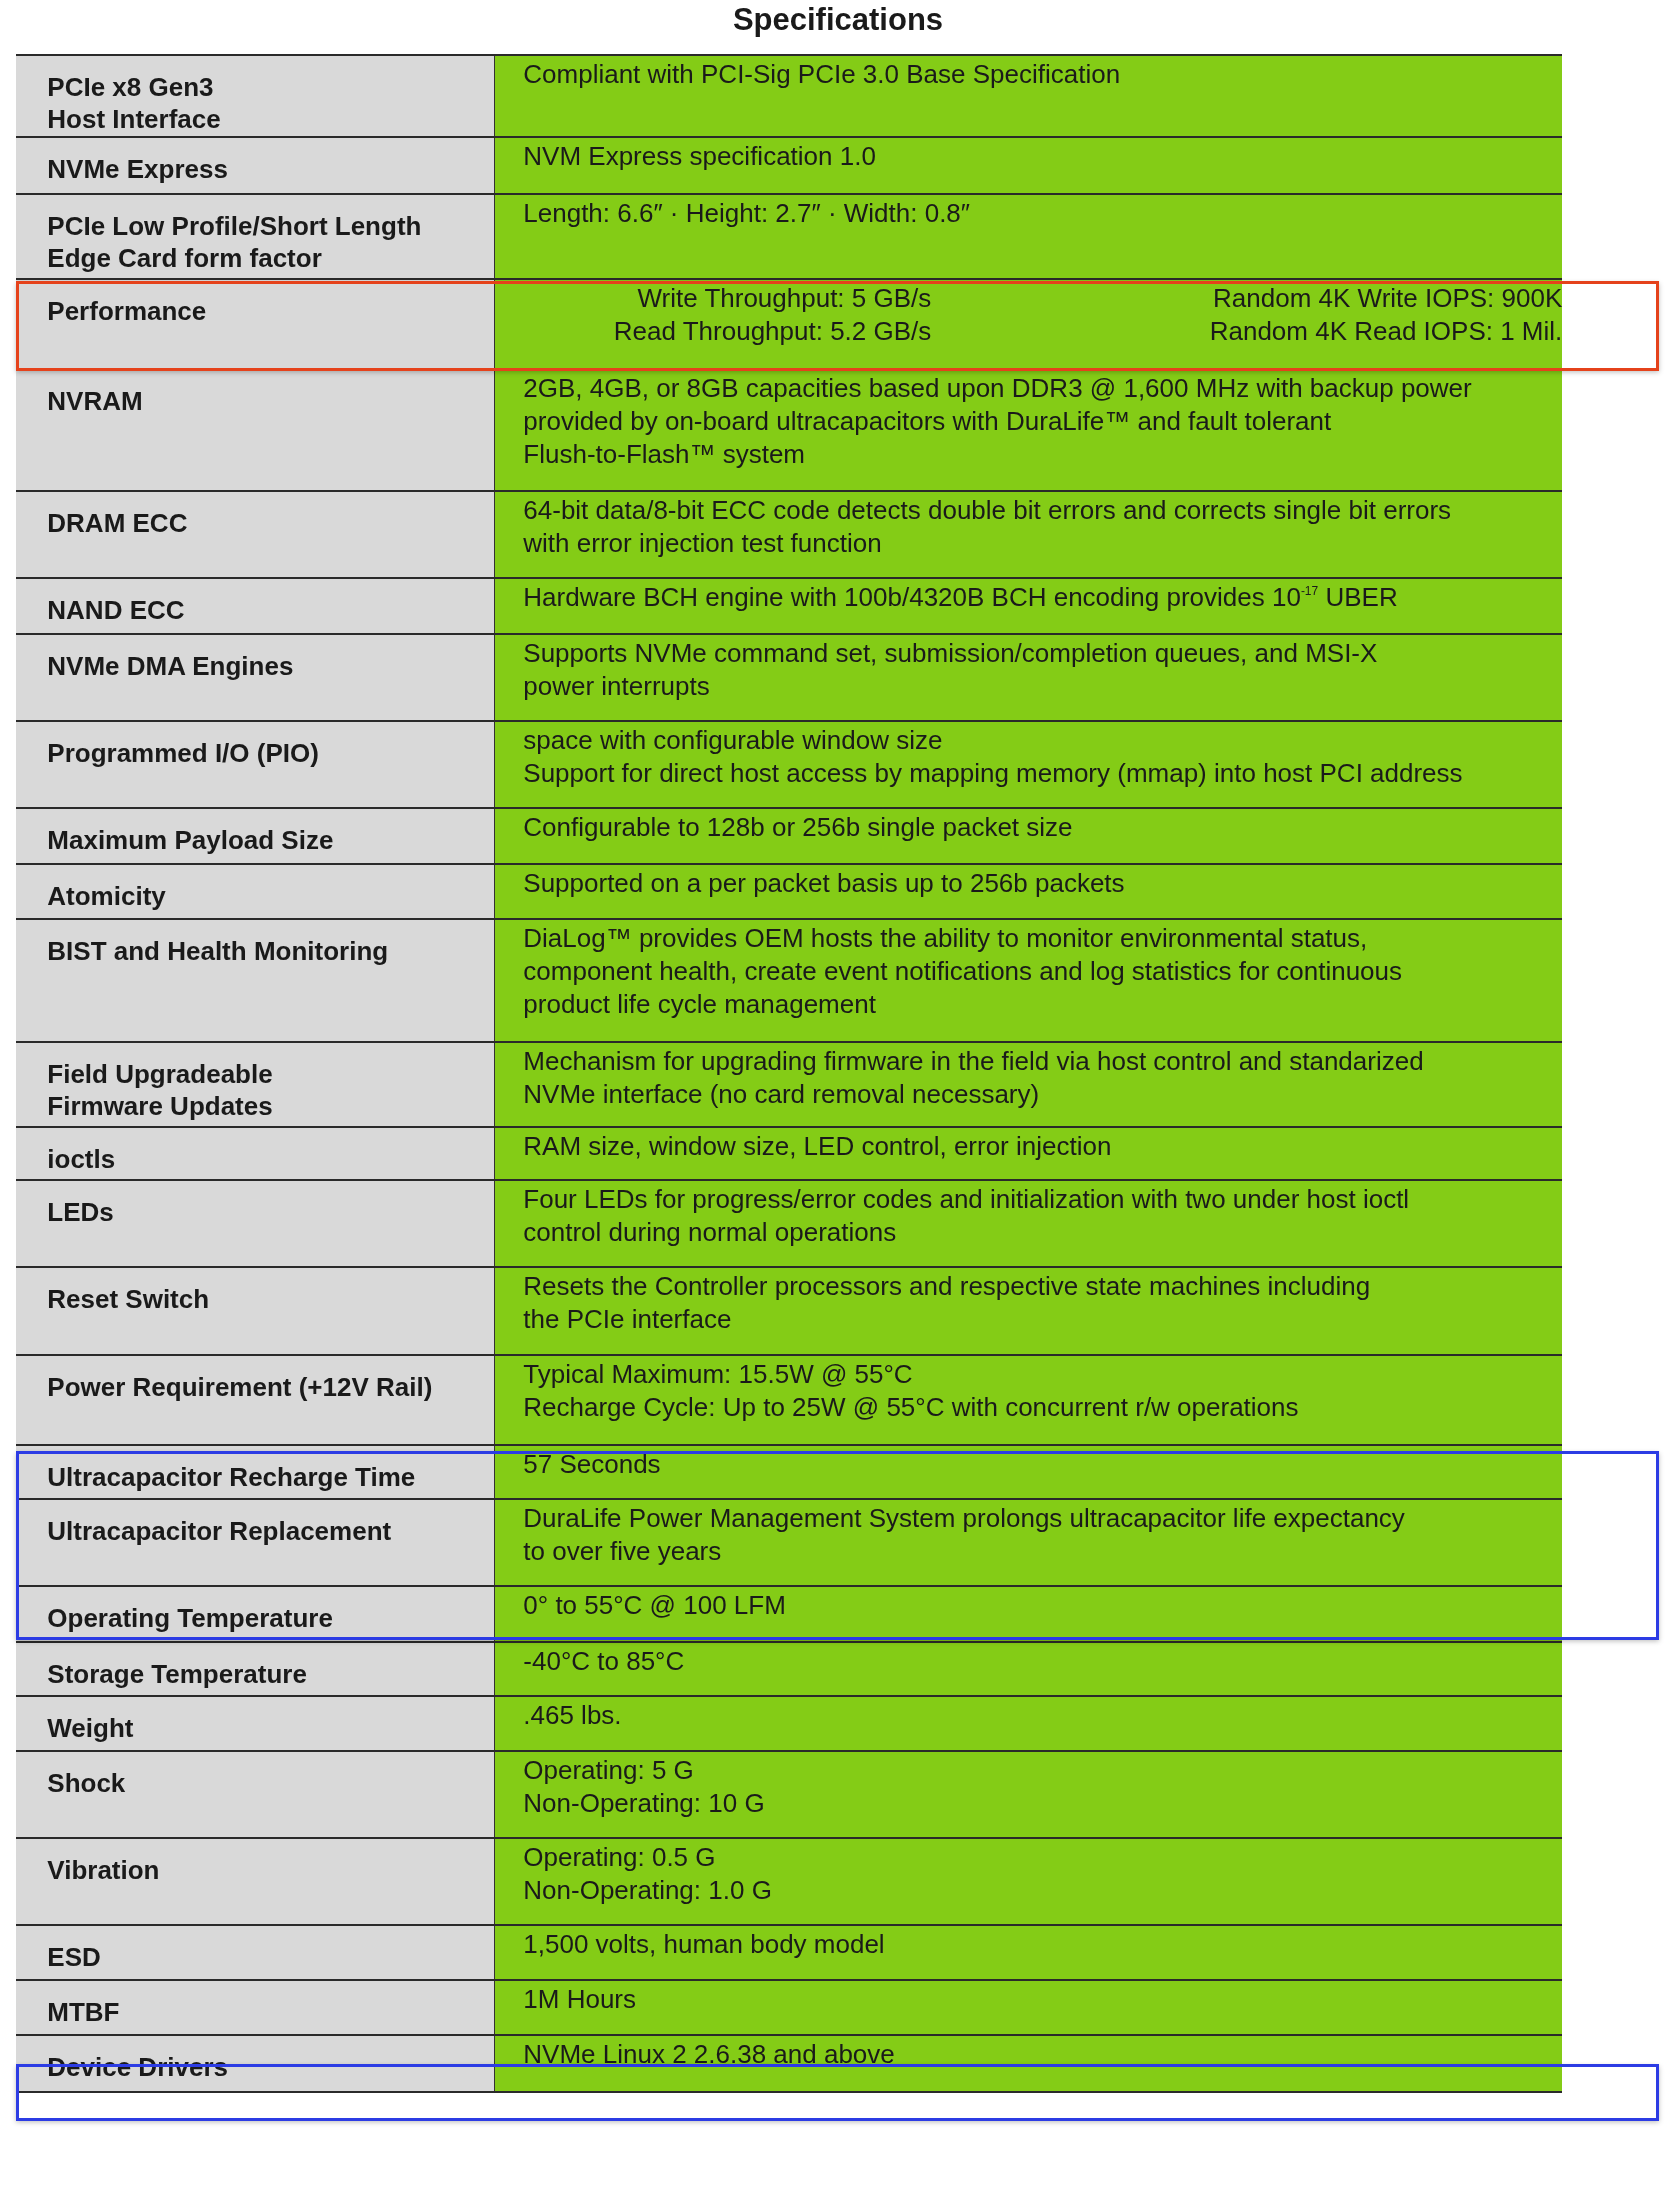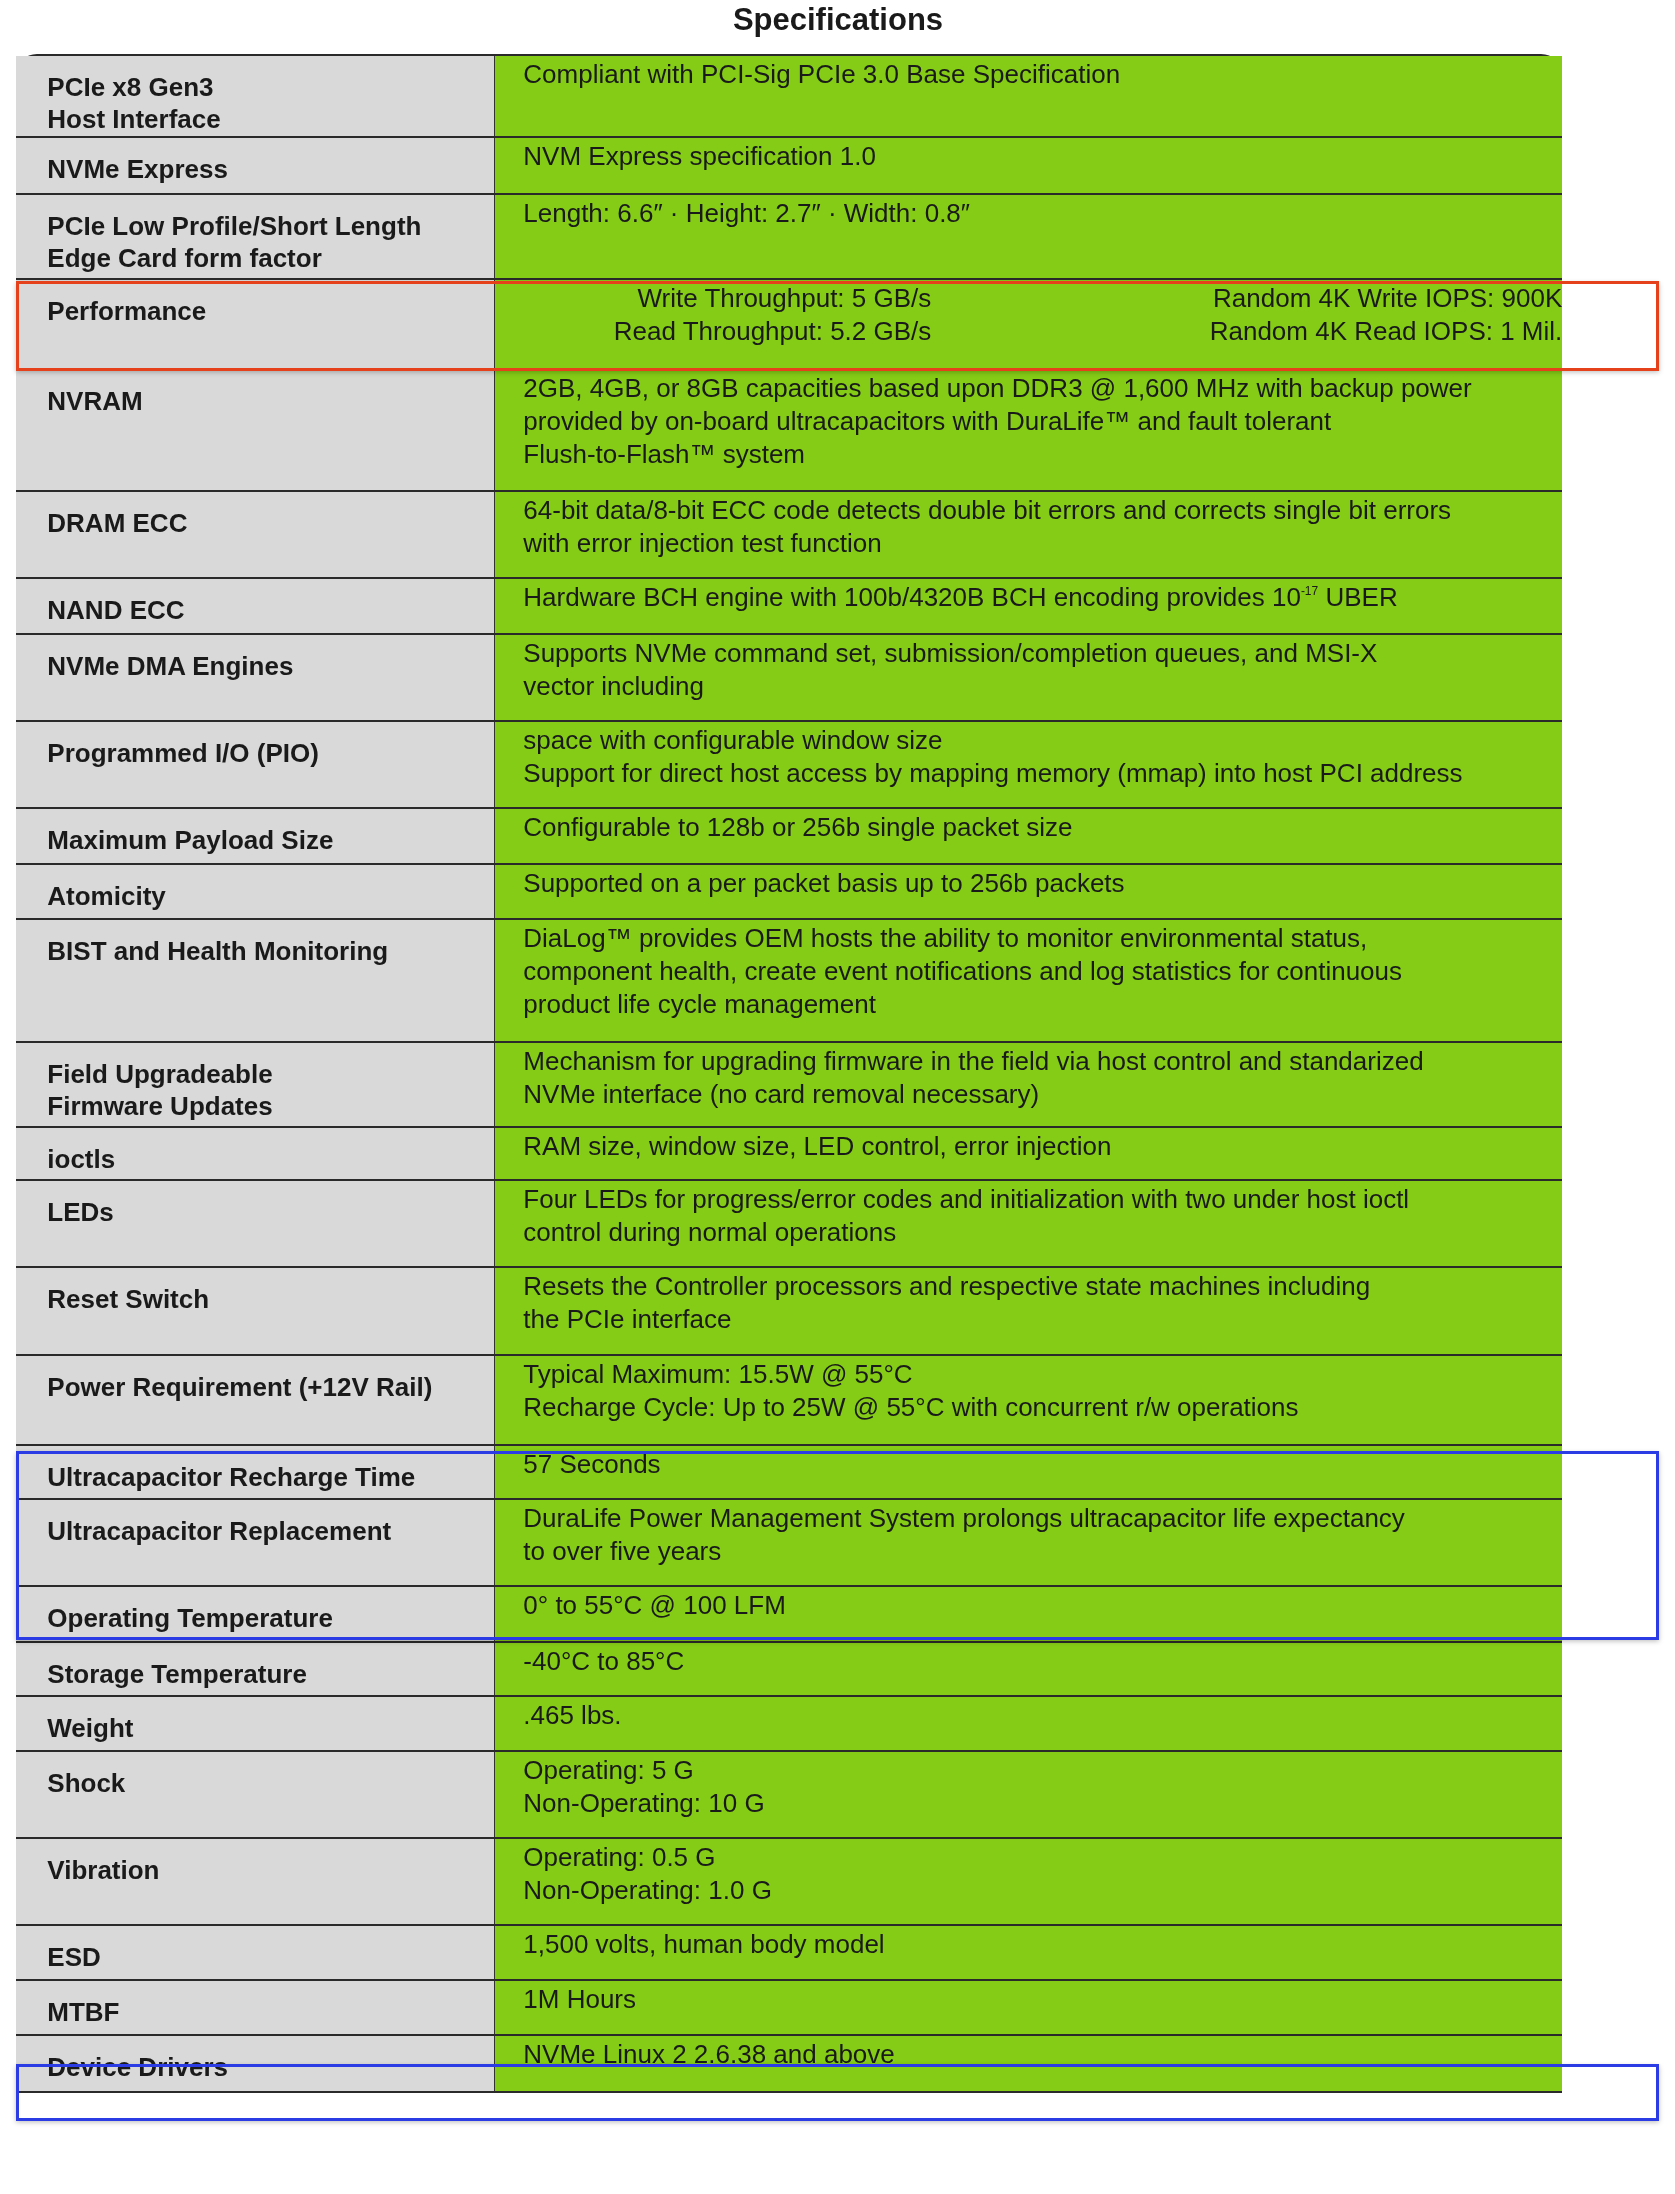--- a/index.html
+++ b/index.html
@@ -1,21 +1,21 @@
 <!DOCTYPE html>
 <html style="font-size:13px"><head>
 <meta charset="utf-8">
 <style>
   html, body { margin: 0; padding: 0; background: #ffffff; }
   body { width: 1676px; height: 2194px; position: relative; overflow: hidden;
          font-family: "Liberation Sans", "DejaVu Sans", sans-serif; color: #1a1a1a; }
   .title { position: absolute; top: 0; left: 0; width: 1676px; text-align: center;
            font-size: 31px; font-weight: bold; line-height: 39px; letter-spacing: 0px; }
   .table { position: absolute; top: 54px; left: 16.3px; width: 1546px;
-           border-top: 2.4px solid #2a2a2a; border-radius: 21px; }
+           border-top: 2.4px solid #2a2a2a; }
   .row { display: flex; border-bottom: 2.4px solid #2a2a2a; box-sizing: border-box; }
   .row.last { border-bottom: 2.4px solid #2a2a2a; }
   .label { width: 479px; flex: 0 0 479px; background: #d9d9d9; box-sizing: border-box;
            padding: 14.7px 0 0 31px; font-weight: bold; font-size: 26px; line-height: 32px;
            border-right: 1.6px solid #333; }
   .value { flex: 1 1 auto; background: #84cc16; box-sizing: border-box;
            padding: 2px 0 0 28px; font-size: 26px; line-height: 33px; }
   .line { display: block; white-space: nowrap; }
   .perf { display: grid; grid-template-columns: 408px auto; text-align: right; }
   sup { font-size: 12px; line-height: 0; vertical-align: 11.4px; }
@@ -103,21 +103,21 @@
       <span class="line"><span>Hardware BCH engine with 100b/4320B BCH encoding provides 10</span><sup>-17</sup><span> UBER</span></span>
     </div>
   </div>
 
   <div class="row" style="height:87px">
     <div class="label">
         <span class="line">NVMe DMA Engines</span>
       </div>
     <div class="value">
       <span class="line">Supports NVMe command set, submission/completion queues, and MSI-X</span>
-      <span class="line">vector including</span>
+      <span class="line">power interrupts</span>
     </div>
   </div>
 
   <div class="row" style="height:87px">
     <div class="label">
         <span class="line">Programmed I/O (PIO)</span>
       </div>
     <div class="value">
       <span class="line">space with configurable window size</span>
       <span class="line">Support for direct host access by mapping memory (mmap) into host PCI address</span>

